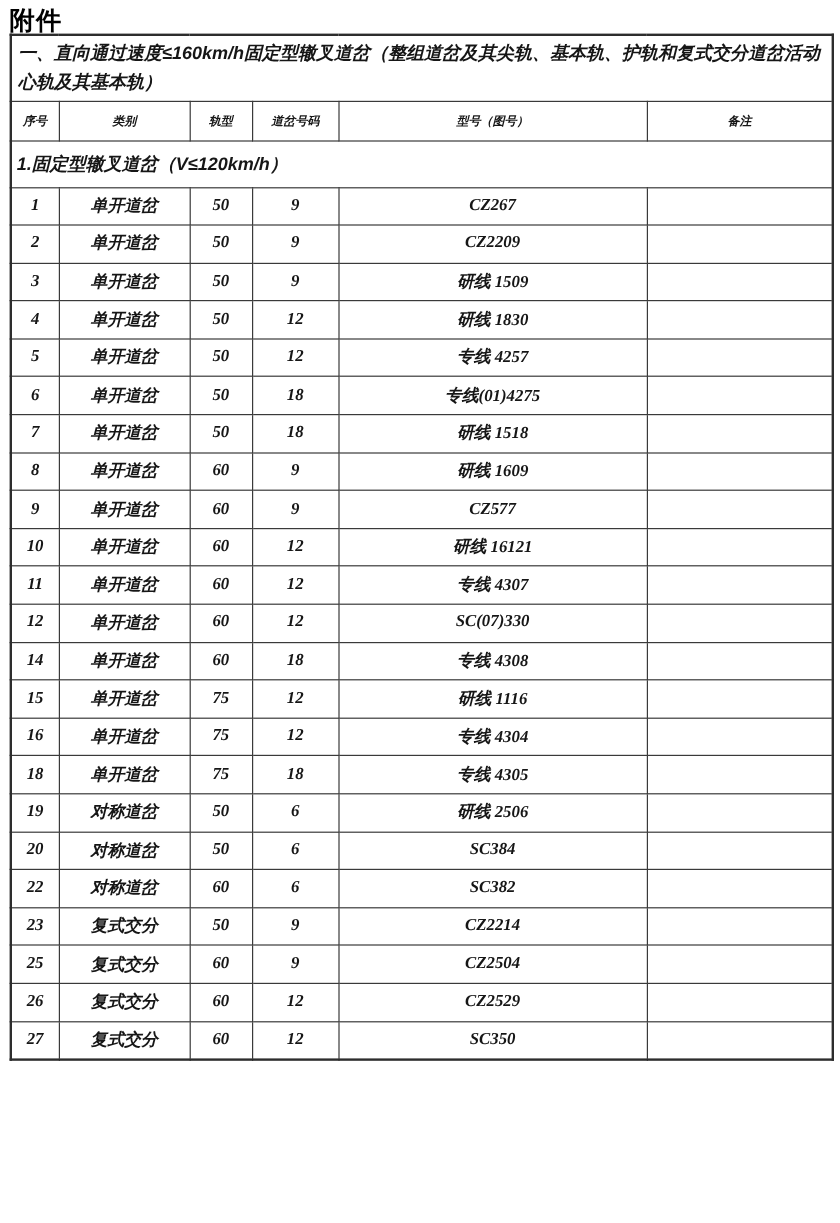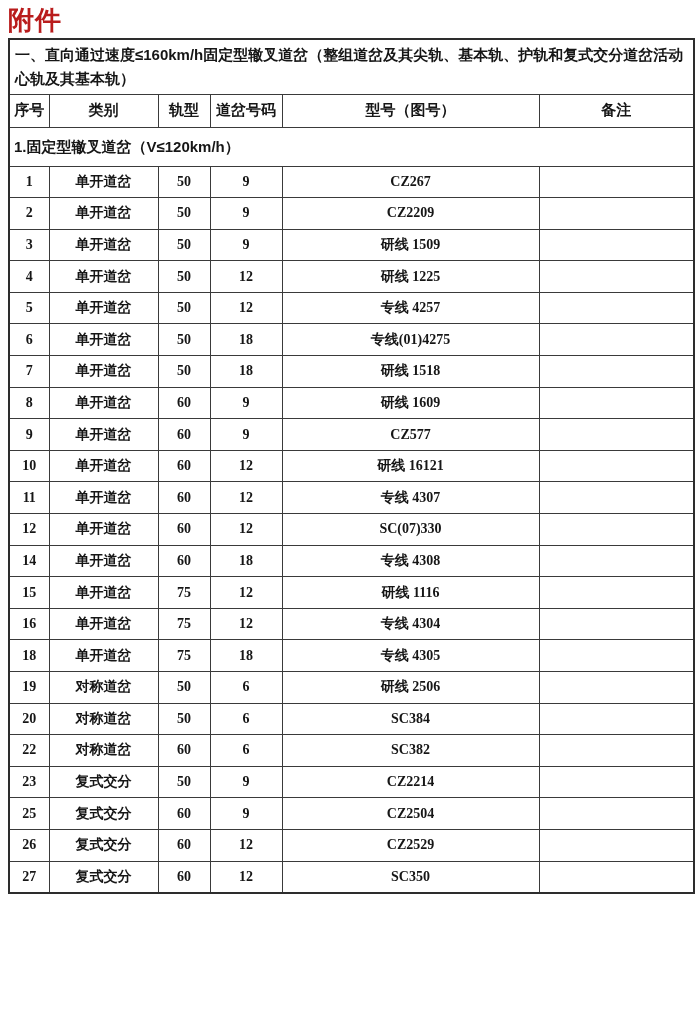--- a/index.html
+++ b/index.html
@@ -17,33 +17,34 @@
     width: 700px;
     height: 1019px;
     background: #ffffff;
     overflow: hidden;
   }
   .doc-title {
     position: absolute;
     left: 8px;
     top: 3px;
     font-family: "Liberation Sans", "DejaVu Sans", sans-serif;
-    font-size: 26px;
-    font-weight: bold;
-    color: #b91c1c;
+    font-size: 21px;
+    font-weight: bold;
+    color: #000000;
     letter-spacing: 1px;
   }
   table.main-table {
     position: absolute;
     left: 8px;
-    top: 38px;
+    top: 28px;
     width: 685px;
     border-collapse: collapse;
     table-layout: fixed;
     border: 2px solid #2d2d2d;
+    font-style: italic;
   }
   table.main-table th,
   table.main-table td {
     border: 1px solid #3a3a3a;
     overflow: hidden;
     white-space: nowrap;
   }
   tr.section-row td {
     height: 55px;
     padding: 2px 5px 2px 5px;
@@ -51,21 +52,21 @@
     font-size: 15px;
     font-weight: bold;
     line-height: 24px;
     text-align: left;
     vertical-align: middle;
     white-space: normal;
   }
   tr.cols-row th {
     height: 33px;
     font-family: "Liberation Sans", "DejaVu Sans", sans-serif;
-    font-size: 15px;
+    font-size: 10px;
     font-weight: bold;
     text-align: center;
     vertical-align: middle;
   }
   tr.group-row td {
     height: 39px;
     padding: 4px 8px 2px 4px;
     font-family: "Liberation Sans", "DejaVu Sans", sans-serif;
     font-size: 15px;
     font-weight: bold;
@@ -136,21 +137,21 @@
           <td>50</td>
           <td>9</td>
           <td>研线 1509</td>
           <td></td>
         </tr>
         <tr class="data-row">
           <td>4</td>
           <td>单开道岔</td>
           <td>50</td>
           <td>12</td>
-          <td>研线 1225</td>
+          <td>研线 1830</td>
           <td></td>
         </tr>
         <tr class="data-row">
           <td>5</td>
           <td>单开道岔</td>
           <td>50</td>
           <td>12</td>
           <td>专线 4257</td>
           <td></td>
         </tr>

